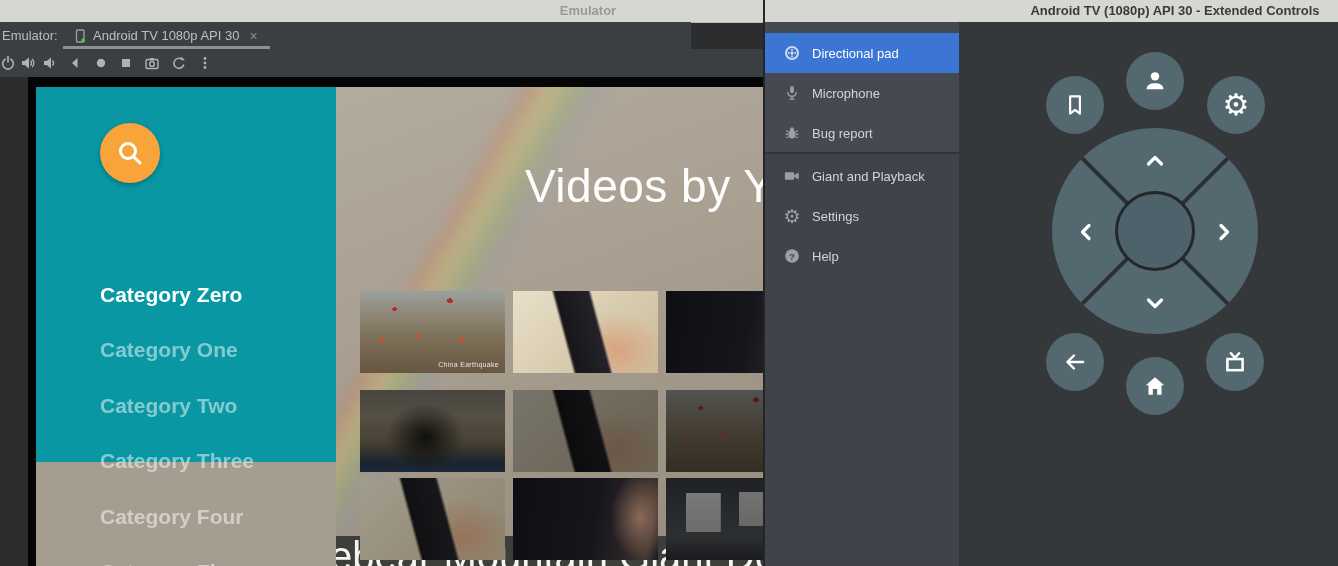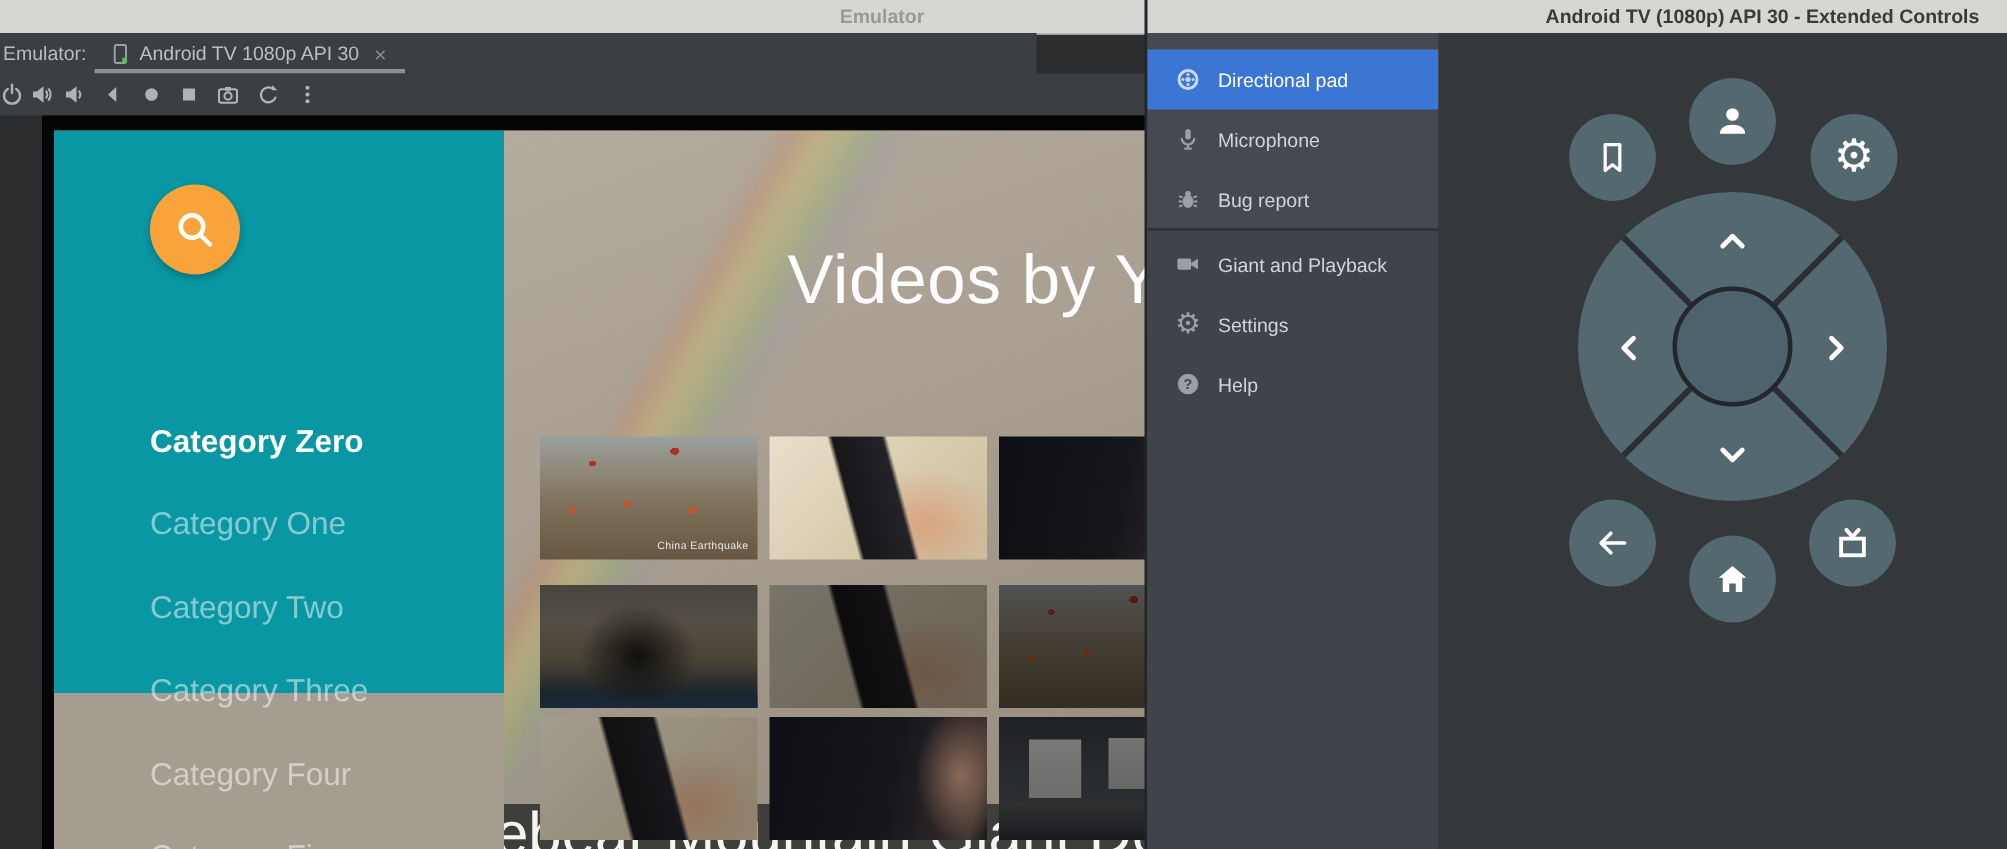--- a/index.html
+++ b/index.html
@@ -18,21 +18,21 @@
   .tab-close{font-size:14px;color:#8b8e90;margin-left:10px;line-height:1;}
   .tab-underline{position:absolute;left:63px;top:24px;width:207px;height:3px;background:#8c9093;}
   .toolbar{position:absolute;left:0;top:49px;width:765px;height:28px;background:#3c3f41;}
   .tbtn{position:absolute;top:6px;width:16px;height:16px;display:flex;align-items:center;justify-content:center;}
   
   .screen-frame{position:absolute;left:28px;top:77px;width:737px;height:489px;background:#050505;}
   .tv-screen{position:absolute;left:8px;top:10px;width:729px;height:479px;overflow:hidden;background:#a59d90;}
   .tv-sidebar{position:absolute;left:0;top:0;width:300px;height:375px;background:#0897a3;z-index:5;}
   .search-fab{position:absolute;left:64px;top:36px;width:60px;height:60px;border-radius:50%;background:#f9a43b;
               display:flex;align-items:center;justify-content:center;box-shadow:0 2px 5px rgba(0,0,0,.25);}
-  .cat{position:absolute;left:64px;font-size:21px;color:rgba(255,255,255,.5);white-space:nowrap;}
+  .cat{position:absolute;left:64px;font-size:21px;color:rgba(255,255,255,.5);white-space:nowrap;font-weight:bold;}
   .cat.selected{color:#ffffff;font-weight:bold;}
   .tv-main{position:absolute;left:300px;top:0;width:429px;height:479px;overflow:hidden;
            background:linear-gradient(160deg,#b3ab9e 0%,#a89f91 45%,#948b7d 100%);}
   .rainbow{position:absolute;left:20px;top:-80px;width:70px;height:760px;transform:rotate(30deg);
            background:linear-gradient(90deg,rgba(205,90,70,.28),rgba(225,205,95,.33),rgba(130,185,95,.25),rgba(150,125,205,.2));
            filter:blur(7px);}
   .dark-band{position:absolute;left:0;top:449px;width:429px;height:30px;background:#3e3e3a;}
   .bottom-caption{position:absolute;left:-6px;top:447px;font-size:40px;font-weight:300;color:#f4f4f2;white-space:nowrap;z-index:2;}
   .tv-title{position:absolute;left:189px;top:39px;font-size:46px;font-weight:300;color:#fdfdfd;white-space:nowrap;letter-spacing:.5px;margin-top:33px;}
   .thumb{position:absolute;width:145px;height:82px;z-index:3;}

